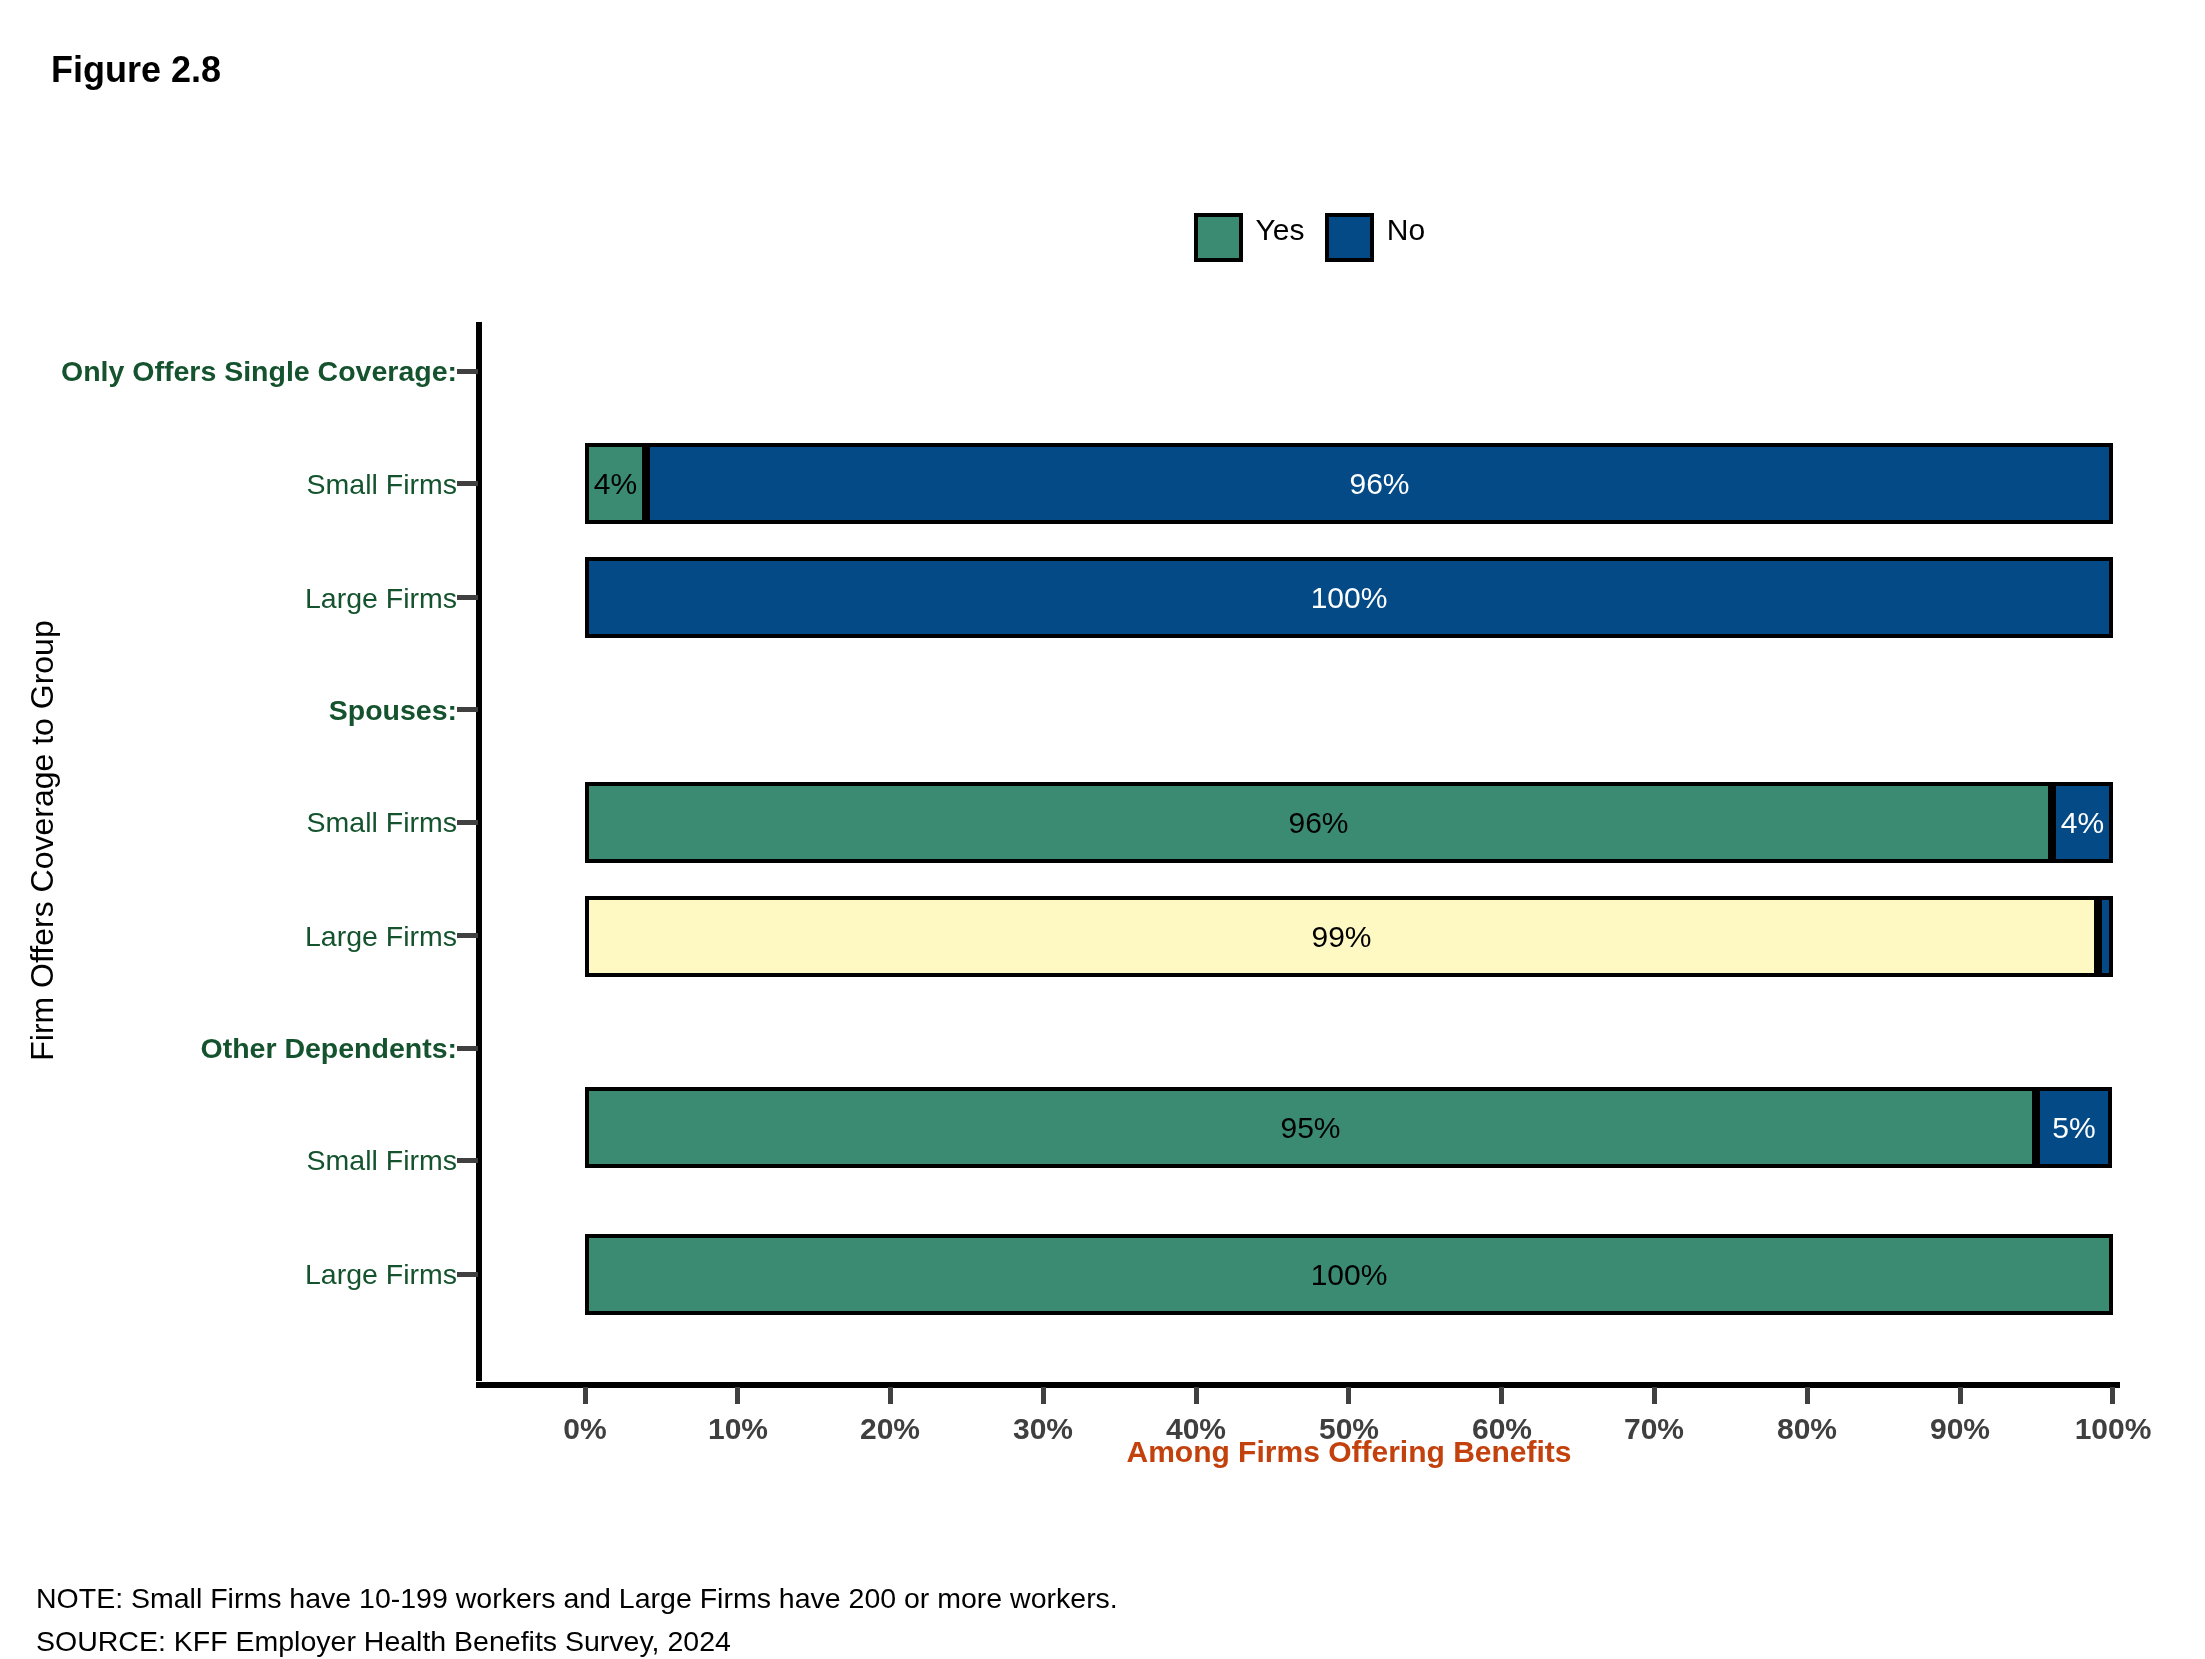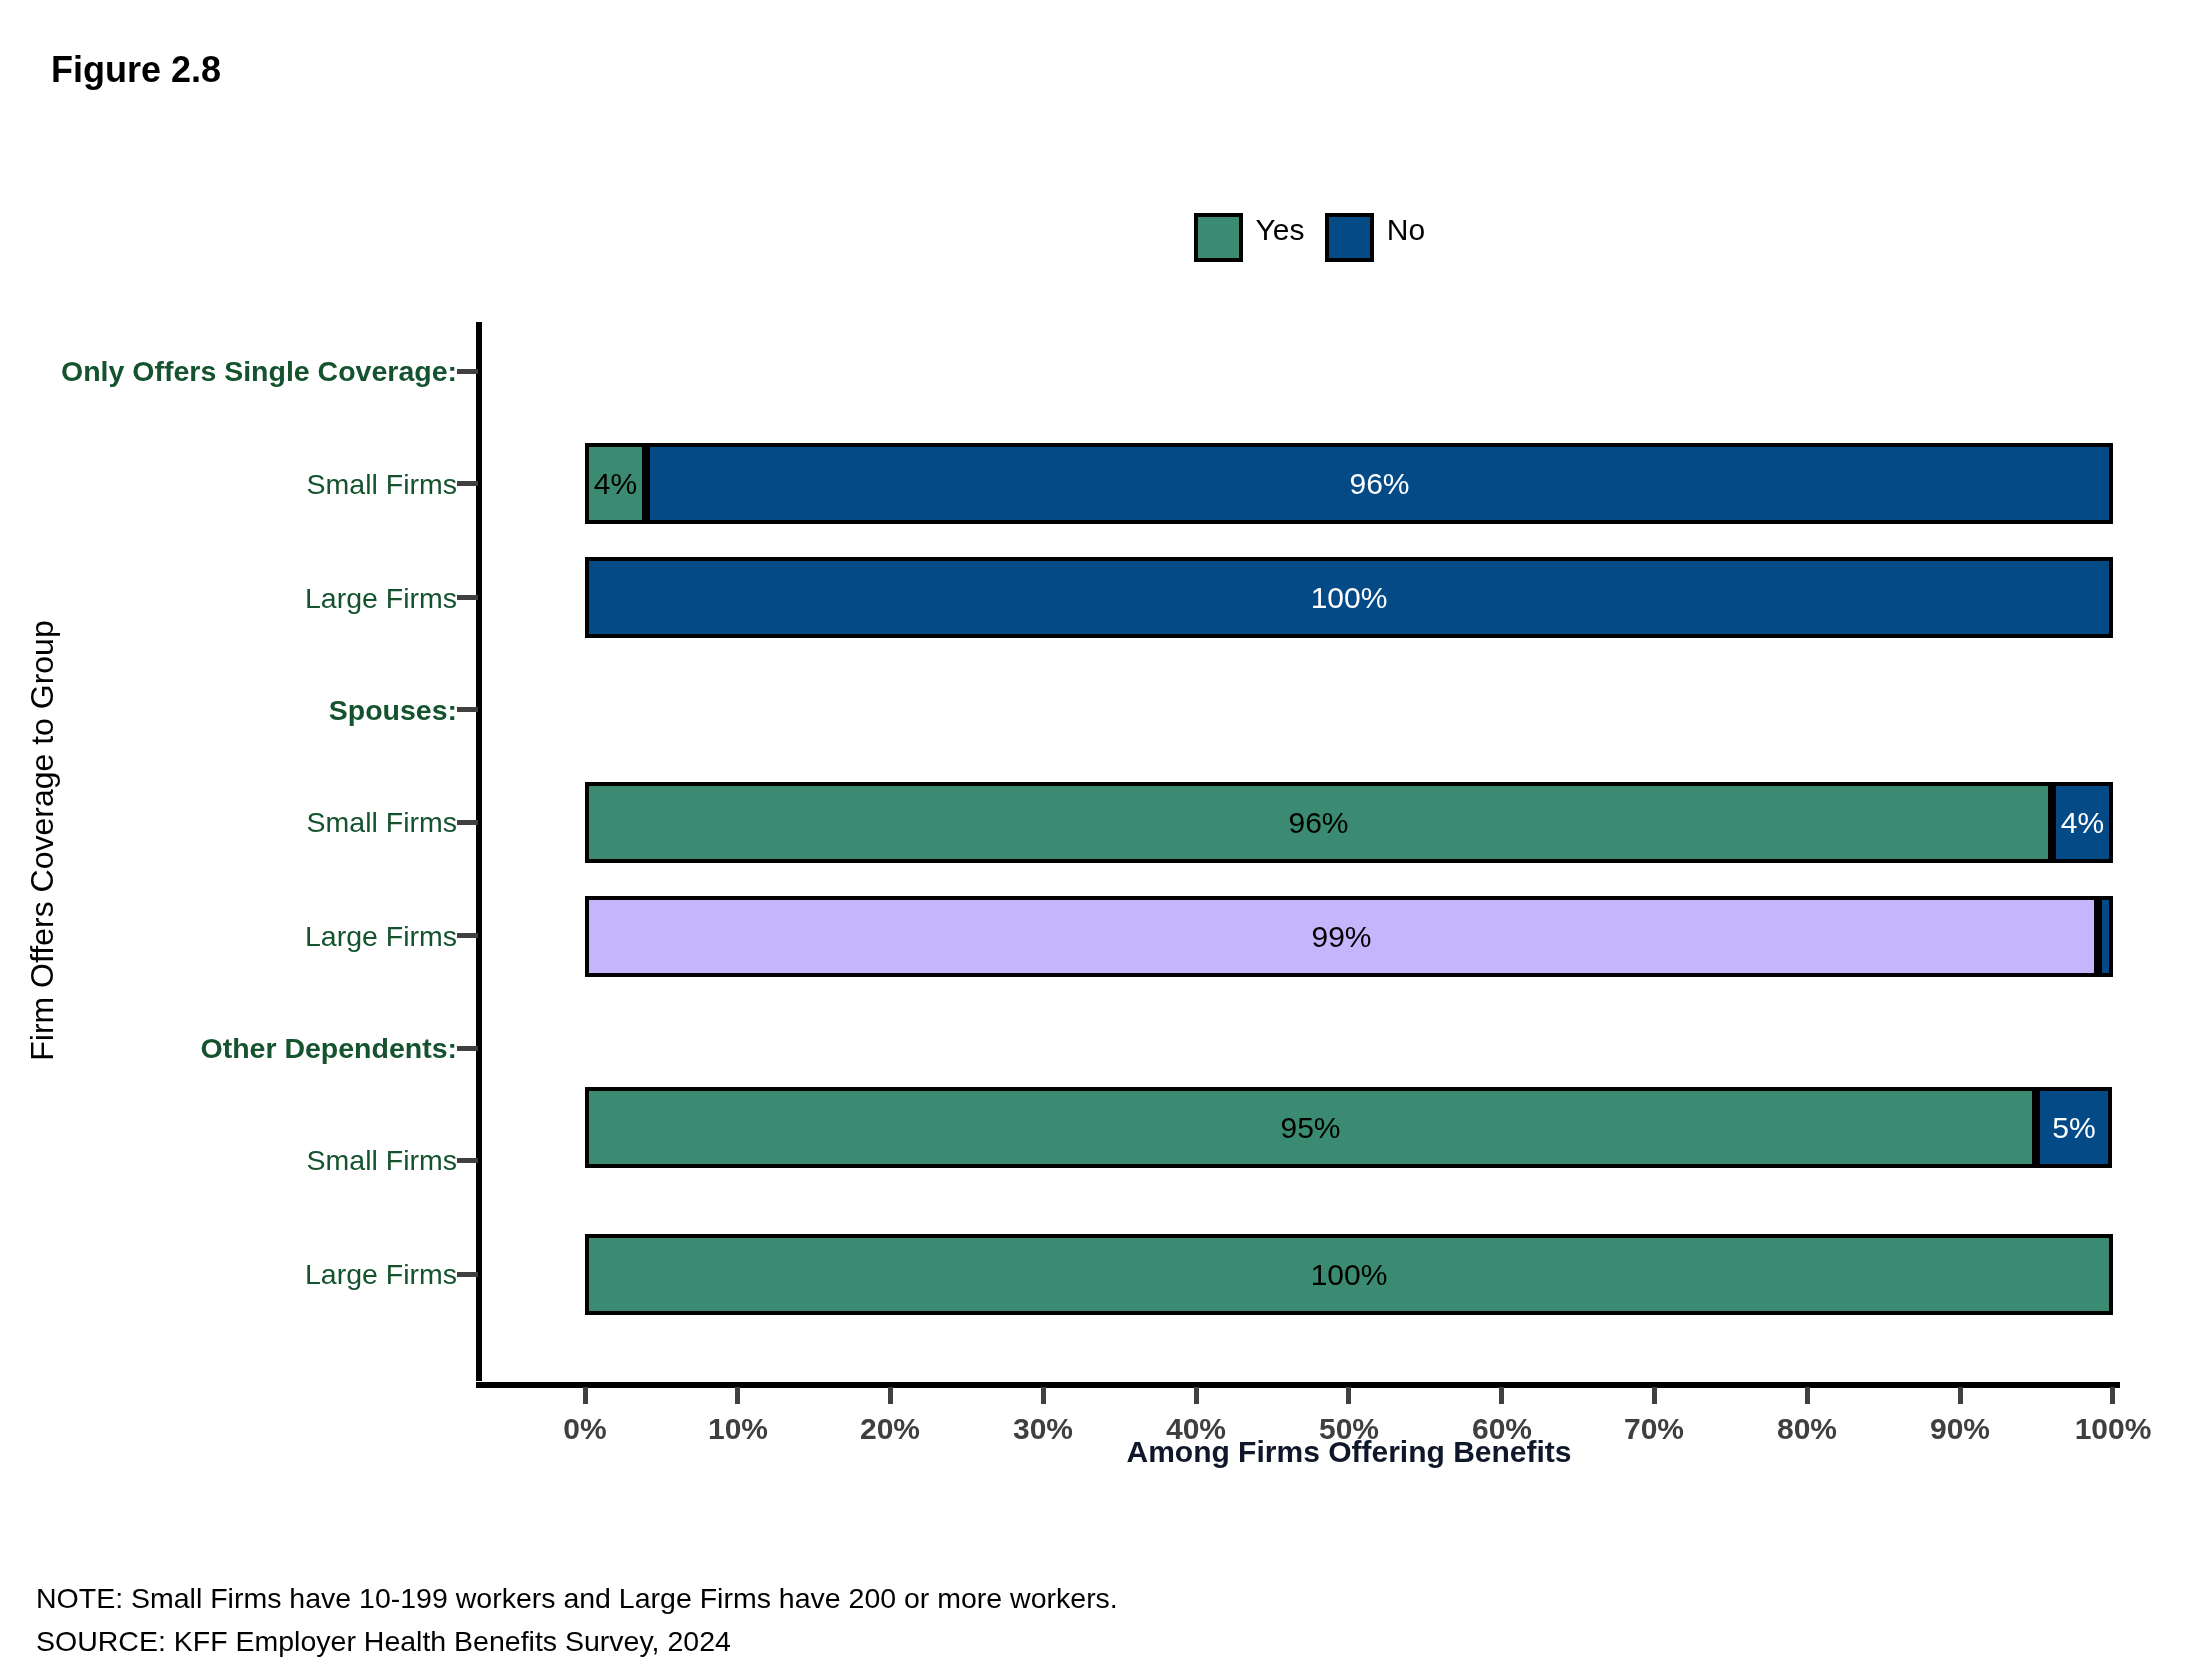--- a/index.html
+++ b/index.html
@@ -40,21 +40,21 @@
     position:absolute;
     left: -234px; top: 822px;
     width: 553px;
     transform: rotate(-90deg);
     transform-origin: 50% 50%;
     text-align:center;
     font-size: 32px; color:#000;
   }
   .xlab {
     position:absolute; left:585px; width:1528px; top:1435px;
-    text-align:center; font-size:30px; font-weight:bold; color:#0f172a;
+    text-align:center; font-size:30px; font-weight:bold; color:#c2410c;
   }
 
   
   .axis-y {
     position:absolute; left:476px; top:322px; width:5.5px; height:1059px;
     background:#000;
   }
   .axis-x {
     position:absolute; left:476px; top:1382px; width:1644px; height:5.5px;
     background:#000;
@@ -177,21 +177,21 @@
       </div>
       <div class="bar-row" style="top: 782px; left: 585px; width: 1528px;">
         <div class="seg" style="left: 0px; width: 1467px; background: rgb(58, 139, 114);">
           <span class="seg-label" style="color: rgb(0, 0, 0);">96%</span>
         </div>
         <div class="seg" style="left: 1467px; width: 61px; background: rgb(3, 74, 135);">
           <span class="seg-label" style="color: rgb(255, 255, 255);">4%</span>
         </div>
       </div>
       <div class="bar-row" style="top: 896px; left: 585px; width: 1528px;">
-        <div class="seg" style="left: 0px; width: 1513px; background: #c4b5fd;">
+        <div class="seg" style="left: 0px; width: 1513px; background: #fef9c3;">
           <span class="seg-label" style="color: rgb(0, 0, 0);">99%</span>
         </div>
         <div class="seg" style="left: 1513px; width: 15.3px; background: rgb(3, 74, 135);"></div>
       </div>
       <div class="bar-row" style="top: 1087px; left: 585px; width: 1528px; padding-left: 32px;">
         <div class="seg" style="left: 0px; width: 1451px; background: rgb(58, 139, 114);">
           <span class="seg-label" style="color: rgb(0, 0, 0);">95%</span>
         </div>
         <div class="seg" style="left: 1451px; width: 76px; background: rgb(3, 74, 135);">
           <span class="seg-label" style="color: rgb(255, 255, 255);">5%</span>

